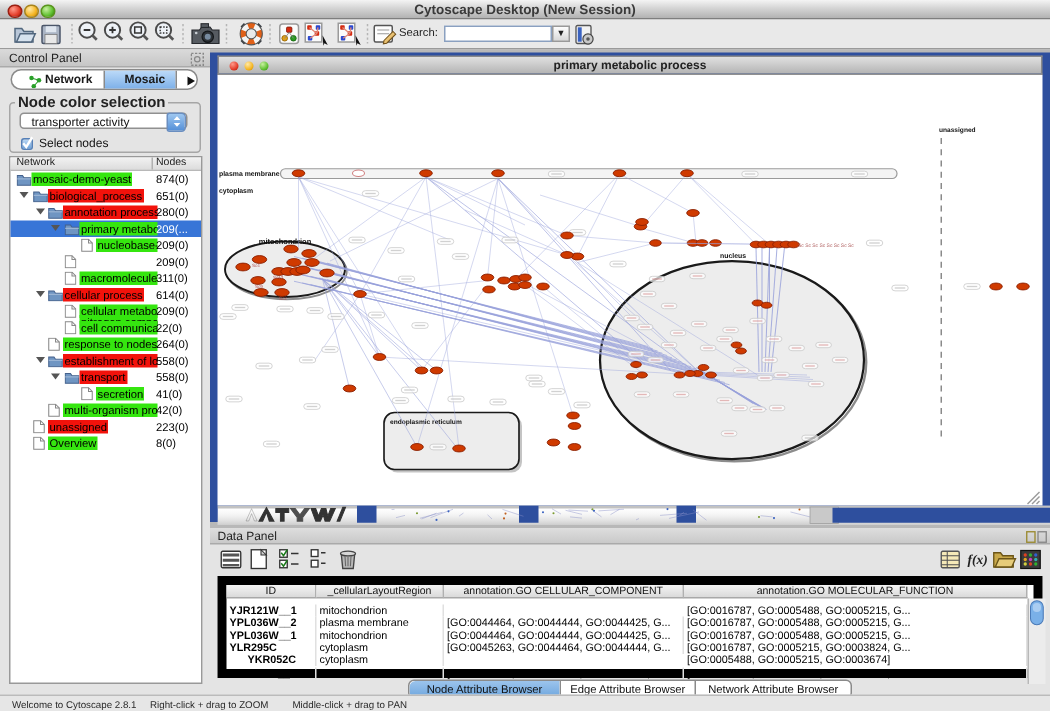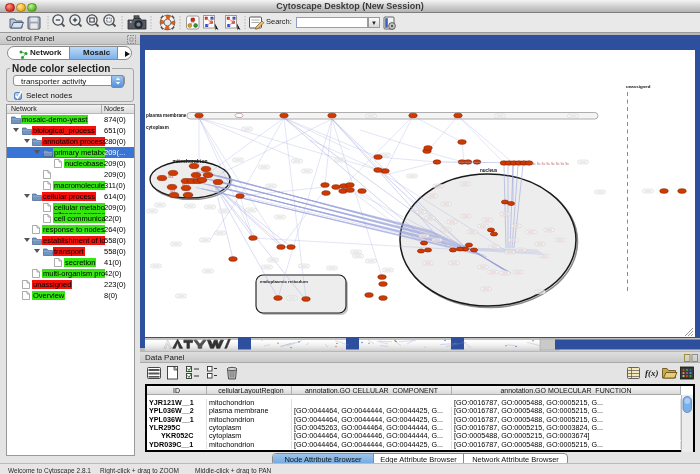--- a/index.html
+++ b/index.html
@@ -79,21 +79,21 @@
     font-size:8px;font-weight:bold;color:#222;}
   #netcanvas{position:absolute;left:5px;top:15px;width:550px;height:287px;background:#fff;}
   
   #bstrip{left:145px;top:337px;width:555px;height:13px;}
   
   #dpanel{left:140px;top:352px;width:560px;height:111px;background:#e4e4e4;}
   #dpanel-hdr{position:absolute;left:0;top:0;width:560px;height:11px;
     background:linear-gradient(#dedede,#c9c9c9);border-bottom:1px solid #aaa;box-sizing:border-box;}
   #dpanel-hdr span{position:absolute;left:5px;top:1px;font-size:8px;color:#222;}
   #dtablewrap{position:absolute;left:5px;top:32px;width:550px;height:68px;
-    background:#fff;border:2px solid #000000;box-sizing:border-box;}
+    background:#fff;border:6px solid #000000;box-sizing:border-box;}
   .dhdr{position:absolute;top:0;height:9px;background:linear-gradient(#f4f4f4,#dadada);
     border-right:1px solid #b0b0b0;border-bottom:1px solid #a8a8a8;box-sizing:border-box;
     font-size:7px;color:#111;text-align:center;line-height:9px;overflow:hidden;}
   .dcell{position:absolute;height:8.3px;font-size:7.2px;color:#000;line-height:8.3px;
     white-space:nowrap;overflow:hidden;border-right:1px solid #e0e0e0;box-sizing:border-box;}
   
   #segtabs{left:272px;top:453px;width:296px;height:13px;background:#fff;
     border:1px solid #8a8a8a;border-radius:4px;box-sizing:border-box;font-size:7.5px;}
   #segtabs div{position:absolute;top:0;height:11px;line-height:11px;text-align:center;color:#111;}
   
@@ -389,20 +389,26 @@
           <div class="lbl g" style="left:25px;max-width:71px;">Overview</div>
           <div class="cnt" style="">8(0)</div>
         </div>
 
 </div>
     </div>
   </div>
 
   <div class="abs" id="desktop"></div>
   <div class="abs" id="netwin">
+    <div id="nettitle">
+      <div class="tl" style="left:7px;background:radial-gradient(circle at 35% 30%,#ff9a8a,#e33e2b 60%,#9c1500);"></div>
+      <div class="tl" style="left:17px;background:radial-gradient(circle at 35% 30%,#ffe9a8,#f5b623 60%,#c07c00);"></div>
+      <div class="tl" style="left:27px;background:radial-gradient(circle at 35% 30%,#c8f0a0,#61c132 60%,#2e7d0e);"></div>
+      <span>primary metabolic process</span>
+    </div>
     <div id="netcanvas">
       <svg id="netsvg" width="550" height="287" viewBox="145 50 550 287">
 <rect x="187" y="112.5" width="411" height="6.5" rx="3.2" fill="#f4f4f4" stroke="#9a9a9a" stroke-width="0.8"></rect>
 <text x="146" y="117" font-size="4.6" font-weight="bold" fill="#111">plasma membrane</text>
 <text x="146" y="128.5" font-size="4.6" font-weight="bold" fill="#111">cytoplasm</text>
 <ellipse cx="191.2" cy="181" rx="40" ry="18.5" fill="none" stroke="#000" stroke-width="1.2" opacity="0.45"></ellipse>
 <ellipse cx="190" cy="179.5" rx="40" ry="18.5" fill="#ededed" stroke="#1a1a1a" stroke-width="1.3"></ellipse>
 <text x="190" y="162.5" font-size="5" font-weight="bold" fill="#111" text-anchor="middle">mitochondrion</text>
 <ellipse cx="489.5" cy="241.5" rx="88" ry="66" fill="none" stroke="#000" stroke-width="1.6" opacity="0.45"></ellipse>
 <ellipse cx="488" cy="240" rx="88" ry="66" fill="#ededed" stroke="#1a1a1a" stroke-width="1.5"></ellipse>
@@ -863,21 +869,20 @@
 <div class="dcell" style="left:0px;top:29.6px;width:60px;font-weight:bold;padding-left:2px;">YPL036W__1</div>
 <div class="dcell" style="left:60px;top:29.6px;width:85px;padding-left:2px;">mitochondrion</div>
 <div class="dcell" style="left:145px;top:29.6px;width:160px;padding-left:2px;">[GO:0044464, GO:0044444, GO:0044425, G...</div>
 <div class="dcell" style="left:305px;top:29.6px;width:229px;padding-left:2px;">[GO:0016787, GO:0005488, GO:0005215, G...</div>
 <div class="dcell" style="left:0px;top:37.9px;width:60px;font-weight:bold;padding-left:2px;">YLR295C</div>
 <div class="dcell" style="left:60px;top:37.9px;width:85px;padding-left:2px;">cytoplasm</div>
 <div class="dcell" style="left:145px;top:37.9px;width:160px;padding-left:2px;">[GO:0045263, GO:0044464, GO:0044444, G...</div>
 <div class="dcell" style="left:305px;top:37.9px;width:229px;padding-left:2px;">[GO:0016787, GO:0005215, GO:0003824, G...</div>
 <div class="dcell" style="left:0px;top:46.2px;width:60px;font-weight:bold;padding-left:14px;">YKR052C</div>
 <div class="dcell" style="left:60px;top:46.2px;width:85px;padding-left:2px;">cytoplasm</div>
-<div class="dcell" style="left:145px;top:46.2px;width:160px;padding-left:2px;">[GO:0044464, GO:0044446, GO:0044444, G...</div>
 <div class="dcell" style="left:305px;top:46.2px;width:229px;padding-left:2px;">[GO:0005488, GO:0005215, GO:0003674]</div>
 <div class="dcell" style="left:0px;top:54.5px;width:60px;font-weight:bold;padding-left:2px;">YDR039C__1</div>
 <div class="dcell" style="left:60px;top:54.5px;width:85px;padding-left:2px;">mitochondrion</div>
 <div class="dcell" style="left:145px;top:54.5px;width:160px;padding-left:2px;">[GO:0044464, GO:0044444, GO:0044425, G...</div>
 <div class="dcell" style="left:305px;top:54.5px;width:229px;padding-left:2px;">[GO:0016787, GO:0005488, GO:0005215, G...</div>
 <div style="position:absolute;left:534px;top:9px;width:12px;height:57px;background:#ececec;border-left:1px solid #b8b8b8;box-sizing:border-box;"></div>
 <svg style="position:absolute;left:535px;top:10px;" width="11" height="55">
         <rect x="1" y="0.5" width="8.5" height="16" rx="4.2" fill="#7ab0e8" stroke="#4a7ab8" stroke-width="0.7"></rect>
         <rect x="2.5" y="2" width="5.5" height="6" rx="2.7" fill="#aacdf2"></rect>
       </svg>

